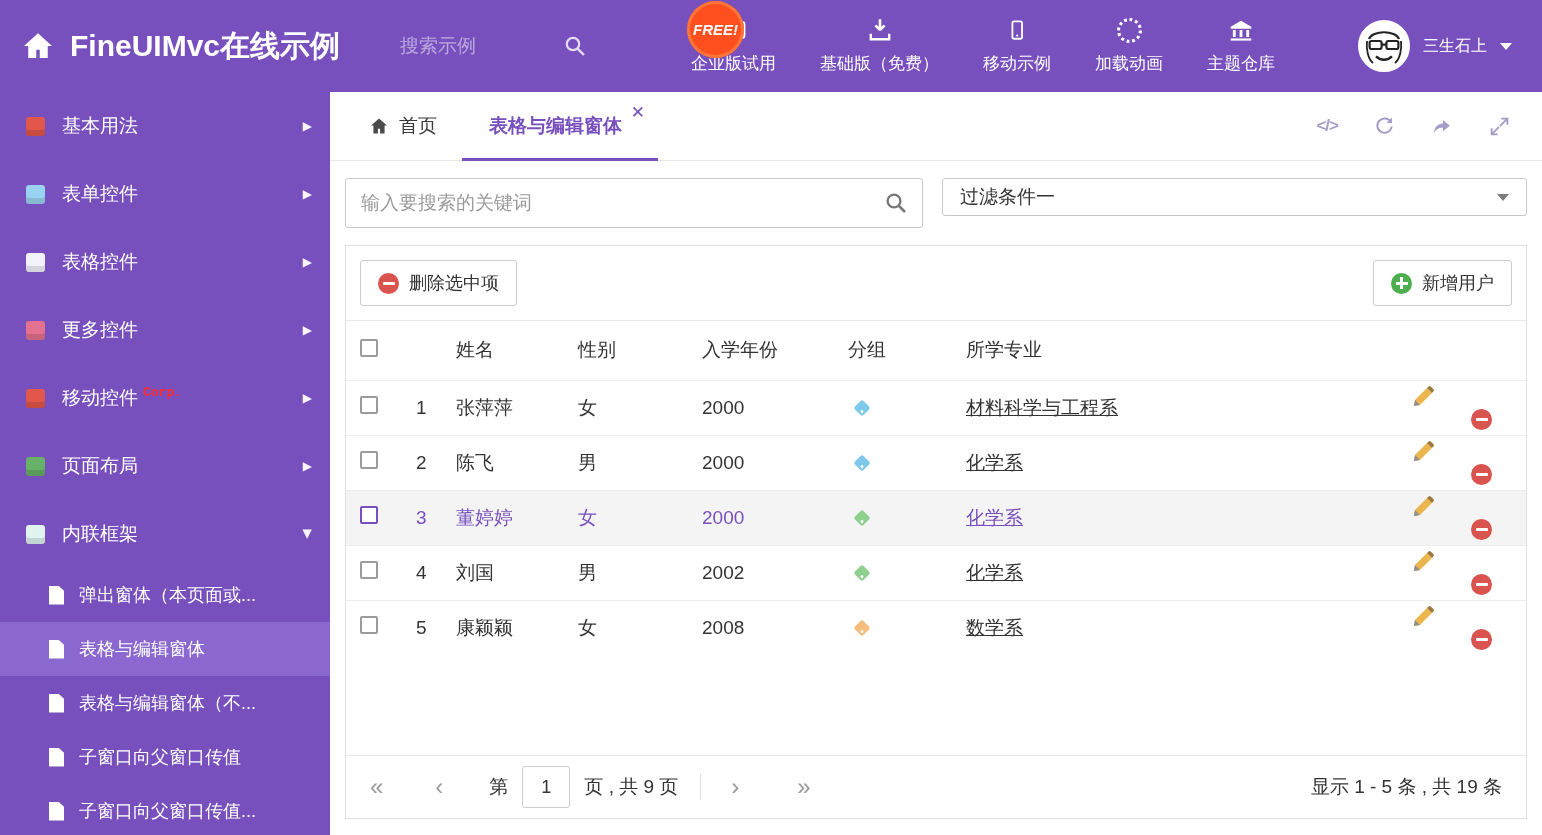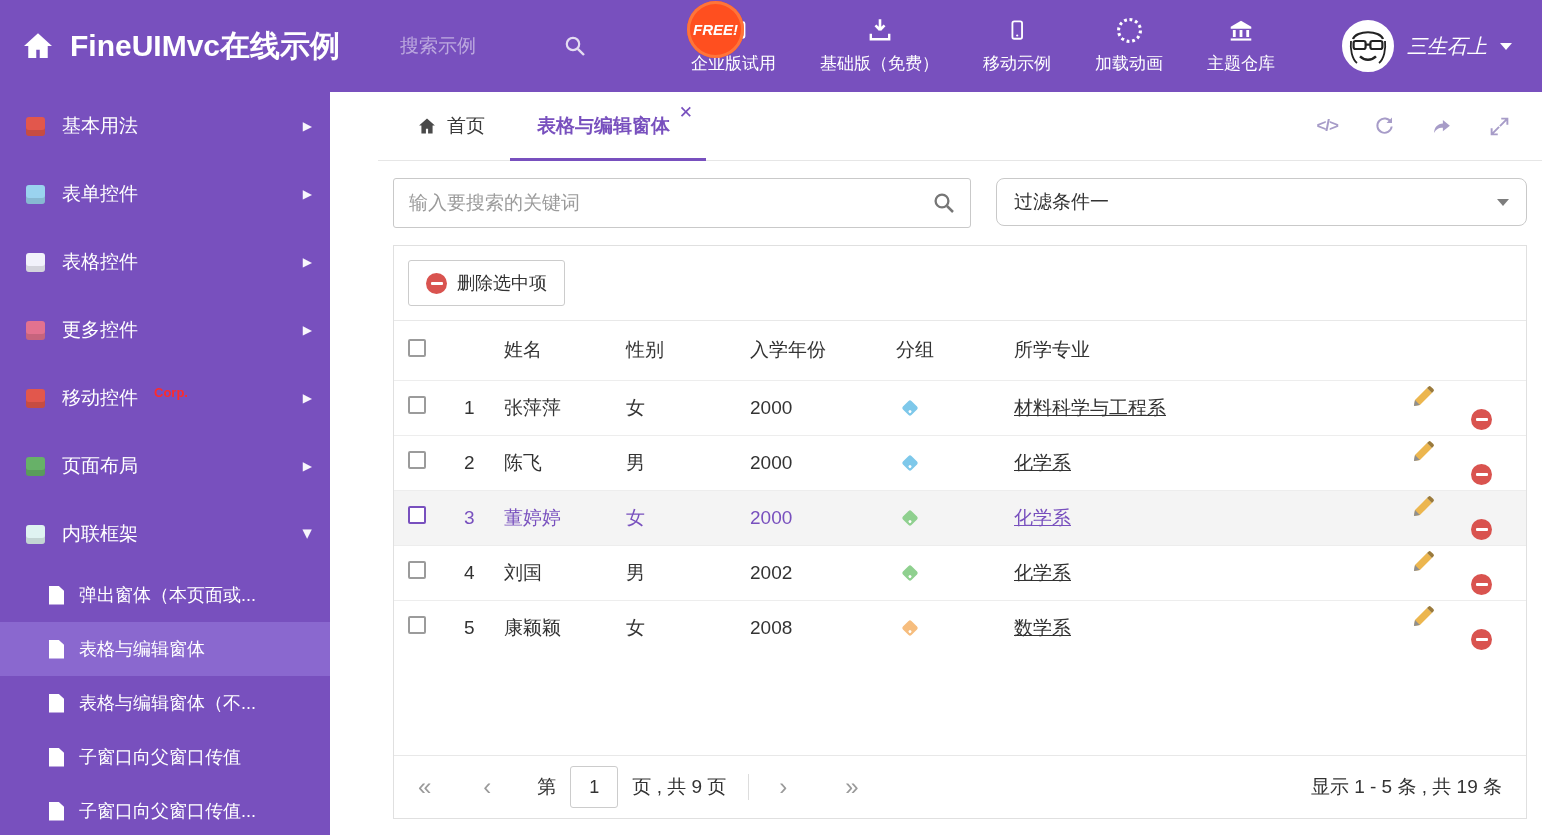--- a/index.html
+++ b/index.html
@@ -19,57 +19,57 @@
   .topsearch input::placeholder { color:rgba(255,255,255,.5); }
   .topsearch svg { opacity:.8; }
   .topnav { display:flex; align-items:center; margin-left:46px; }
   .nav-item { display:flex; flex-direction:column; align-items:center; gap:9px; padding:0 22px; font-size:17px; cursor:pointer; white-space:nowrap; }
   .free-badge { position:absolute; left:687px; top:1px; width:57px; height:57px; border-radius:50%;
     background:#ff4f1f; display:flex; align-items:center; justify-content:center;
     font-weight:bold; font-style:italic; font-size:15px; color:#fff; z-index:5;
     box-shadow:inset 0 0 0 3px rgba(255,120,60,.9); }
   .userbox { margin-left:auto; display:flex; align-items:center; gap:13px; padding-right:30px; cursor:pointer; }
   .avatar { width:52px; height:52px; border-radius:50%; background:#fff; overflow:hidden; flex:none; border:2px solid #fff; }
-  .userbox .uname { font-size:20px; white-space:nowrap;font-style:italic; }
+  .userbox .uname { font-size:16px; white-space:nowrap; }
   .caret { width:0; height:0; border-left:6px solid transparent; border-right:6px solid transparent; border-top:7px solid #fff; }
 
   
   .shell { flex:1; display:flex; min-height:0; }
 
   
   .sidebar { width:330px; background:#7850be; color:#fff; flex:none; overflow:hidden; }
   .mi { height:68px; display:flex; align-items:center; padding:0 18px 0 26px; font-size:19px; cursor:pointer; }
   .mi .ic { width:19px; height:19px; border-radius:3px; margin-right:17px; flex:none;
     box-shadow:inset 0 -6px 0 rgba(0,0,0,.12); }
   .mi .lbl { white-space:nowrap; }
-  .mi .badge { color:#ff2b2b; font-size:13px; margin:-12px 0 0 16px; font-weight:bold; }
+  .mi .badge { color:#ff2b2b; font-size:13px; margin:-12px 0 0 5px; font-weight:bold;font-family:Liberation Mono, monospace; }
   .mi .chev { margin-left:auto; font-size:12px; color:rgba(255,255,255,.95); transition:none; }
   .mi.expanded .chev { transform:rotate(90deg); }
   .smi { height:54px; display:flex; align-items:center; padding-left:49px; font-size:18px; gap:15px; cursor:pointer; }
   .smi .doc { width:15px; height:19px; background:#fff; clip-path:polygon(0 0,62% 0,100% 28%,100% 100%,0 100%); flex:none; }
   .smi .slbl { white-space:nowrap; }
   .smi.active { background:#8a68cf; }
 
   
-  .content { flex:1; display:flex; flex-direction:column; min-width:0; background:#fff;padding-left:48px; }
+  .content { flex:1; display:flex; flex-direction:column; min-width:0; background:#fff; }
   .tabbar { height:69px; display:flex; align-items:stretch; border-bottom:1px solid #e6e6e6; padding-left:14px; flex:none; }
   .tab { display:flex; align-items:center; gap:10px; padding:0 25px; font-size:19px; color:#3a3a3a; cursor:pointer; position:relative; white-space:nowrap; }
   .tab.active { color:#7850be; font-weight:bold; padding:0 36px 0 27px; }
   .tab.active::after { content:""; position:absolute; left:0; right:0; bottom:-1px; height:3px; background:#7850be; }
   .tab .close { position:absolute; top:12px; right:13px; font-size:17px; font-weight:normal; color:#7850be; line-height:1; }
   .tab-tools { margin-left:auto; display:flex; align-items:center; gap:36px; padding-right:32px; color:#a79cc8; }
   .tool { cursor:pointer; display:flex; align-items:center; font-size:17px; font-weight:bold; letter-spacing:-1px; }
 
   .bodywrap { flex:1; display:flex; flex-direction:column; padding:17px 15px 16px; min-height:0; }
-  .filter-row { display:flex; gap:25px; flex:none; }
+  .filter-row { display:flex; gap:19px; flex:none; }
   .searchbox { width:578px; height:50px; border:1px solid #c9c9c9; border-radius:3px; display:flex; align-items:center; background:#fff; }
   .searchbox input { flex:1; border:0; outline:0; font-size:19px; color:#333; padding:0 8px 0 15px; background:transparent; font-family:inherit; }
   .searchbox input::placeholder { color:#9b9b9b; }
   .mag { padding:0 14px; color:#767676; display:flex; cursor:pointer; }
-  .dropdown { flex:1; height:48px; border:1px solid #c9c9c9; border-radius:8px; display:flex; align-items:center; padding:0 17px; font-size:19px; color:#333; cursor:pointer; }
+  .dropdown { flex:1; height:38px; border:1px solid #c9c9c9; border-radius:3px; display:flex; align-items:center; padding:0 17px; font-size:19px; color:#333; cursor:pointer; }
   .dropdown .dcaret { margin-left:auto; width:0; height:0; border-left:6px solid transparent; border-right:6px solid transparent; border-top:7px solid #7d7d7d; }
 
   .panel { margin-top:17px; border:1px solid #e0e0e0; flex:1; display:flex; flex-direction:column; min-height:0; }
   .toolbar { display:flex; align-items:center; padding:14px; border-bottom:1px solid #e8e8e8; flex:none; }
   .btn { display:inline-flex; align-items:center; gap:10px; height:46px; padding:0 17px; border:1px solid #ccc; border-radius:3px; background:#fff; font-size:18px; color:#333; cursor:pointer; font-family:inherit; }
   .btn.add { margin-left:auto; }
   .ico-minus { width:21px; height:21px; border-radius:50%; background:#d9534f; position:relative; flex:none; display:inline-block; }
   .ico-minus::after { content:""; position:absolute; left:4.5px; top:9px; width:12px; height:3px; background:#fff; border-radius:1px; }
   .ico-plus { width:21px; height:21px; border-radius:50%; background:#4cae4c; position:relative; flex:none; display:inline-block; }
   .ico-plus::before { content:""; position:absolute; left:4.5px; top:9px; width:12px; height:3px; background:#fff; }
@@ -313,20 +313,24 @@
             <span class="dcaret"></span>
           </div>
         </div>
 
         <div class="panel">
 
           <div class="toolbar">
             <button class="btn">
               <span class="ico-minus"></span>
               <span>删除选中项</span>
+            </button>
+            <button class="btn add">
+              <span class="ico-plus"></span>
+              <span>新增用户</span>
             </button>
           </div>
 
           <div class="grid">
             <table>
               <colgroup>
                 <col style="width:64px">
                   <col style="width:40px">
                   <col style="width:122px">
                 <col style="width:124px">

